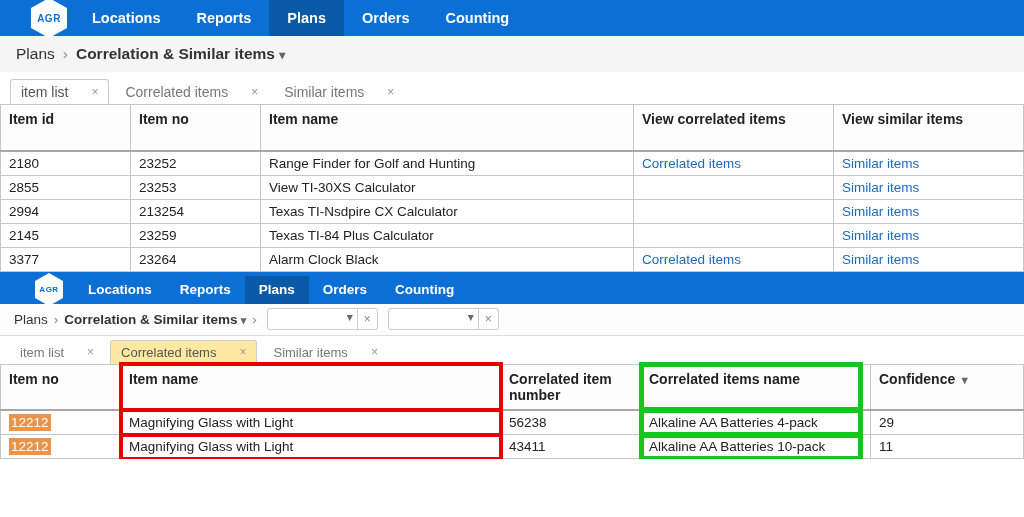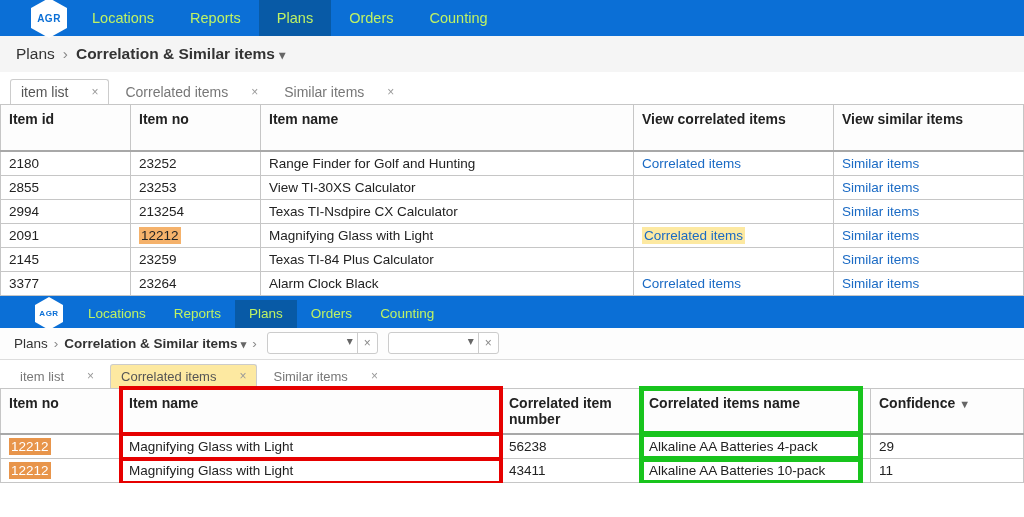--- a/index.html
+++ b/index.html
@@ -10,21 +10,21 @@
   .hex { position:relative; width:36px; height:20.78px; background:#fff; margin:10.39px 0; display:flex;align-items:center;justify-content:center;}
   .hex:before, .hex:after { content:""; position:absolute; width:0; border-left:18px solid transparent; border-right:18px solid transparent;}
   .hex:before { bottom:100%; border-bottom:10.39px solid #fff;}
   .hex:after  { top:100%; border-top:10.39px solid #fff;}
   .hex span { color:#0b6fd6; font-weight:700; font-size:10px; letter-spacing:.5px;}
   .hex.small { width:28px; height:16.16px; margin:8.08px 0;}
   .hex.small:before,.hex.small:after{border-left-width:14px;border-right-width:14px;}
   .hex.small:before{border-bottom-width:8.08px;}
   .hex.small:after{border-top-width:8.08px;}
   .hex.small span{font-size:8px;}
-  .nav-item { color:#bef264; padding:0 18px; height:100%; display:flex; align-items:center; font-size:14.5px; cursor:pointer;}
+  .nav-item { color:#ffffff; padding:0 18px; height:100%; display:flex; align-items:center; font-size:14.5px; cursor:pointer;font-weight:bold;}
   .nav-item.active { background:#085aa6;}
   .nav2 .nav-item { font-size:13.5px; padding:0 14px;}
   .breadcrumb { background:#f5f5f5; height:36px; display:flex; align-items:center; padding:0 16px; font-size:15.5px; color:#333; gap:8px;}
   .breadcrumb2 { background:#fdfdfd; height:32px; display:flex; align-items:center; padding:0 14px; font-size:13.5px; color:#333; gap:6px; border-bottom:1px solid #ddd;}
   .bc-caret { color:#888;}
   .bc-strong { font-weight:600;}
   .tabs { display:flex; align-items:flex-end; height:32px; padding-left:10px; background:#fff;}
   .tab { border:1px solid #ccc; border-bottom:none; border-radius:3px 3px 0 0; padding:4px 10px; margin-right:6px; font-size:14px; color:#555; cursor:pointer; background:#fff; display:flex; align-items:center; gap:23px;}
   .tab.flat { border:none; color:#777;}
   .tab .x { color:#999; font-size:12px;}
@@ -119,27 +119,20 @@
         <td><span class="link">Similar items</span></td>
       </tr>
       <tr>
         <td>2994</td>
         <td>213254</td>
         <td>Texas TI-Nsdpire CX Calculator</td>
         <td></td>
         <td><span class="link">Similar items</span></td>
       </tr>
       <tr>
-        <td>2091</td>
-        <td><span class="chip-orange">12212</span></td>
-        <td>Magnifying Glass with Light</td>
-        <td><span class="link chip-yellow">Correlated items</span></td>
-        <td><span class="link">Similar items</span></td>
-      </tr>
-      <tr>
         <td>2145</td>
         <td>23259</td>
         <td>Texas TI-84 Plus Calculator</td>
         <td></td>
         <td><span class="link">Similar items</span></td>
       </tr>
       <tr>
         <td>3377</td>
         <td>23264</td>
         <td>Alarm Clock Black</td>

